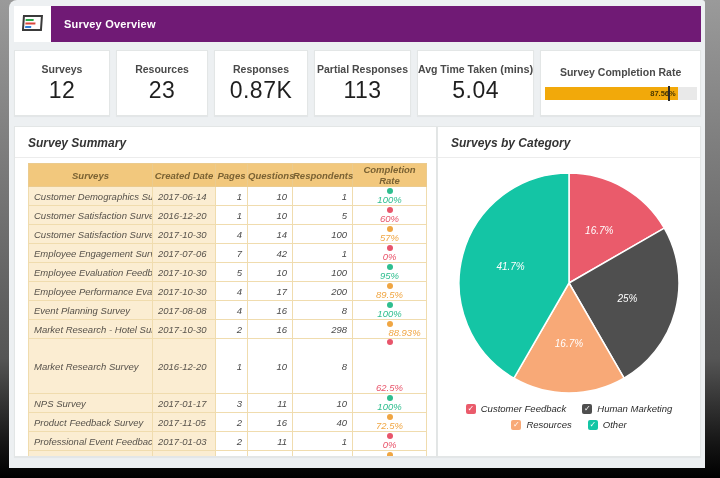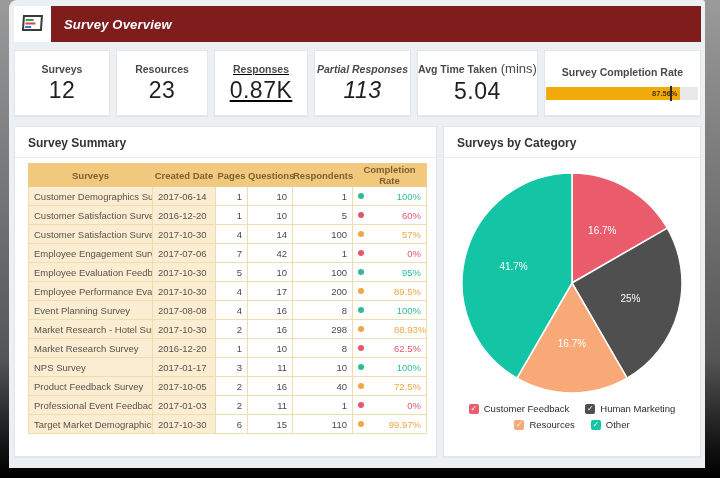--- a/index.html
+++ b/index.html
@@ -9,47 +9,47 @@
     background:linear-gradient(180deg,#9a9a9a 0%,#7a7a7a 35%,#555 75%,#141414 93%,#000 100%);
     position:relative;
   }
   .window {
     position:absolute; left:9px; top:0; right:15px; bottom:10px;
     background:#EDF0F2; border-radius:8px 3px 0 0; overflow:hidden;
   }
   
   .titlebar { display:flex; margin:6px 4px 0 5px; height:36px; }
   .icon-box { width:37px; background:#fff; display:flex; align-items:center; justify-content:center; flex:0 0 37px; }
-  .titlebar-bar { flex:1; background:#7f1d1d; color:#fff; display:flex; align-items:center;
-    font-weight:bold; font-size:13px; padding-left:13px; letter-spacing:.2px;font-style:italic; }
+  .titlebar-bar { flex:1; background:#701a75; color:#fff; display:flex; align-items:center;
+    font-weight:bold; font-size:11px; padding-left:13px; letter-spacing:.2px; }
   
   .kpi-row { display:flex; gap:6px; margin:8px 4px 0 5px; }
   .kpi { background:#fff; border:1px solid #E3E6E6; height:66px; display:flex; flex-direction:column;
     align-items:center; justify-content:center; box-shadow:0 1px 1px rgba(0,0,0,.04); }
   .kpi-label { font-size:10.5px; font-weight:bold; color:#4A4A4A; white-space:nowrap; }
-  .kpi-label .suffix { font-size:13px; font-weight:normal; }
+  .kpi-label .suffix { font-size:11px; font-weight:bold; }
   .kpi-value { font-size:23px; color:#1f1f1f; margin-top:2px; letter-spacing:.5px; }
   .gauge-track { width:152px; height:13px; background:#E9E9E9; margin-top:9px; position:relative; }
   .gauge-fill { position:absolute; left:0; top:0; height:100%; }
   .gauge-needle { position:absolute; top:-1px; width:2px; height:15px; background:#2b2b2b; }
   .gauge-label { position:absolute; top:0; height:100%; right:2px; display:flex; align-items:center;
     font-size:7.5px; font-weight:bold; color:#4a3800; }
   
-  .main { display:flex; gap:6px; margin:10px 4px 0 5px; height:331px; }
+  .main { display:flex; margin:10px 4px 0 5px; height:331px;font-style:italic; }
   .panel { background:#fff; border:1px solid #E3E6E6; box-shadow:0 1px 1px rgba(0,0,0,.04); overflow:hidden; }
   .panel-left { flex:0 0 423px; }
   .panel-right { flex:1; }
   .panel-title { font-size:12px; font-weight:bold; color:#333; padding:9px 13px 7px; border-bottom:1px solid #ECECEC; }
   
   table { border-collapse:collapse; margin:5px 12px 0 13px; width:398px; font-size:9.5px; table-layout:fixed; }
   th { background:#F2C87D; color:#7A6233; font-weight:bold; height:23px; border:1px solid #EBCB8E; text-align:center; font-size:9.5px; }
   td { height:19px; border:1px solid #F0DCAE; color:#57524B; padding:0 5px; white-space:nowrap; overflow:hidden; }
   td.tan { background:#FBEDD2; }
   td.num { text-align:right; color:#4a4a4a; }
-  .comp-cell { display:flex; align-items:center; justify-content:space-between; }
+  .comp-cell { display:flex; align-items:center; justify-content:space-between;flex-direction:column; }
   .dot { width:6px; height:6px; border-radius:50%; display:inline-block; flex:0 0 6px; }
   .rate { font-size:9.5px; }
   
   .pie-wrap { display:flex; justify-content:center; margin-top:11px; }
   .pie-label { font-size:10px; fill:#fff; }
   .legend { display:flex; flex-wrap:wrap; justify-content:center; column-gap:16px; row-gap:5px;
     padding:6px 10px 0; font-size:9.5px; color:#2b2b2b; }
   .legend-item { display:flex; align-items:center; gap:5px; }
   .legend-swatch { width:10px; height:10px; border-radius:2px; color:#fff; font-size:8px; line-height:10px; text-align:center; }
 </style>
@@ -74,25 +74,25 @@
 
   <div class="kpi-row" id="kpi-row">
       <div class="kpi" style="flex: 0 0 96px;">
         <div class="kpi-label">Surveys</div>
         <div class="kpi-value">12</div>
       </div>
       <div class="kpi" style="flex: 0 0 92px;">
         <div class="kpi-label">Resources</div>
         <div class="kpi-value">23</div>
       </div>
-      <div class="kpi" style="flex: 0 0 94px; text-decoration: underline;">
+      <div class="kpi" style="flex: 0 0 94px;">
         <div class="kpi-label">Responses</div>
         <div class="kpi-value">0.87K</div>
       </div>
-      <div class="kpi" style="flex: 0 0 97px; font-style: italic;">
+      <div class="kpi" style="flex: 0 0 97px;">
         <div class="kpi-label">Partial Responses</div>
         <div class="kpi-value">113</div>
       </div>
       <div class="kpi" style="flex: 0 0 113px;">
         <div class="kpi-label">Avg Time Taken<span class="suffix"> (mins)</span></div>
         <div class="kpi-value">5.04</div>
       </div>
       <div class="kpi" style="flex: 1 1 auto;">
         <div class="kpi-label">Survey Completion Rate</div>
         <div class="gauge-track" style="background: rgb(233, 233, 233);">
@@ -233,40 +233,40 @@
             </tr>
             <tr>
               <td class="tan">Market Research Survey</td>
               <td class="tan">2016-12-20</td>
               <td class="num">1</td>
               <td class="num">10</td>
               <td class="num">8</td>
               <td>
                 <div class="comp-cell">
                   <span class="dot" style="background: rgb(232, 85, 107);"></span>
-                  <span class="rate" style="color: rgb(232, 85, 107);">62.5%</span>
+                  <span class="rate" style="color: rgb(232, 85, 107); margin-top: 37px;">62.5%</span>
                 </div>
               </td>
             </tr>
             <tr>
               <td class="tan">NPS Survey</td>
               <td class="tan">2017-01-17</td>
               <td class="num">3</td>
               <td class="num">11</td>
               <td class="num">10</td>
               <td>
                 <div class="comp-cell">
                   <span class="dot" style="background: rgb(47, 190, 143);"></span>
                   <span class="rate" style="color: rgb(47, 190, 143);">100%</span>
                 </div>
               </td>
             </tr>
             <tr>
               <td class="tan">Product Feedback Survey</td>
-              <td class="tan">2017-10-05</td>
+              <td class="tan">2017-11-05</td>
               <td class="num">2</td>
               <td class="num">16</td>
               <td class="num">40</td>
               <td>
                 <div class="comp-cell">
                   <span class="dot" style="background: rgb(240, 166, 67);"></span>
                   <span class="rate" style="color: rgb(240, 166, 67);">72.5%</span>
                 </div>
               </td>
             </tr>

